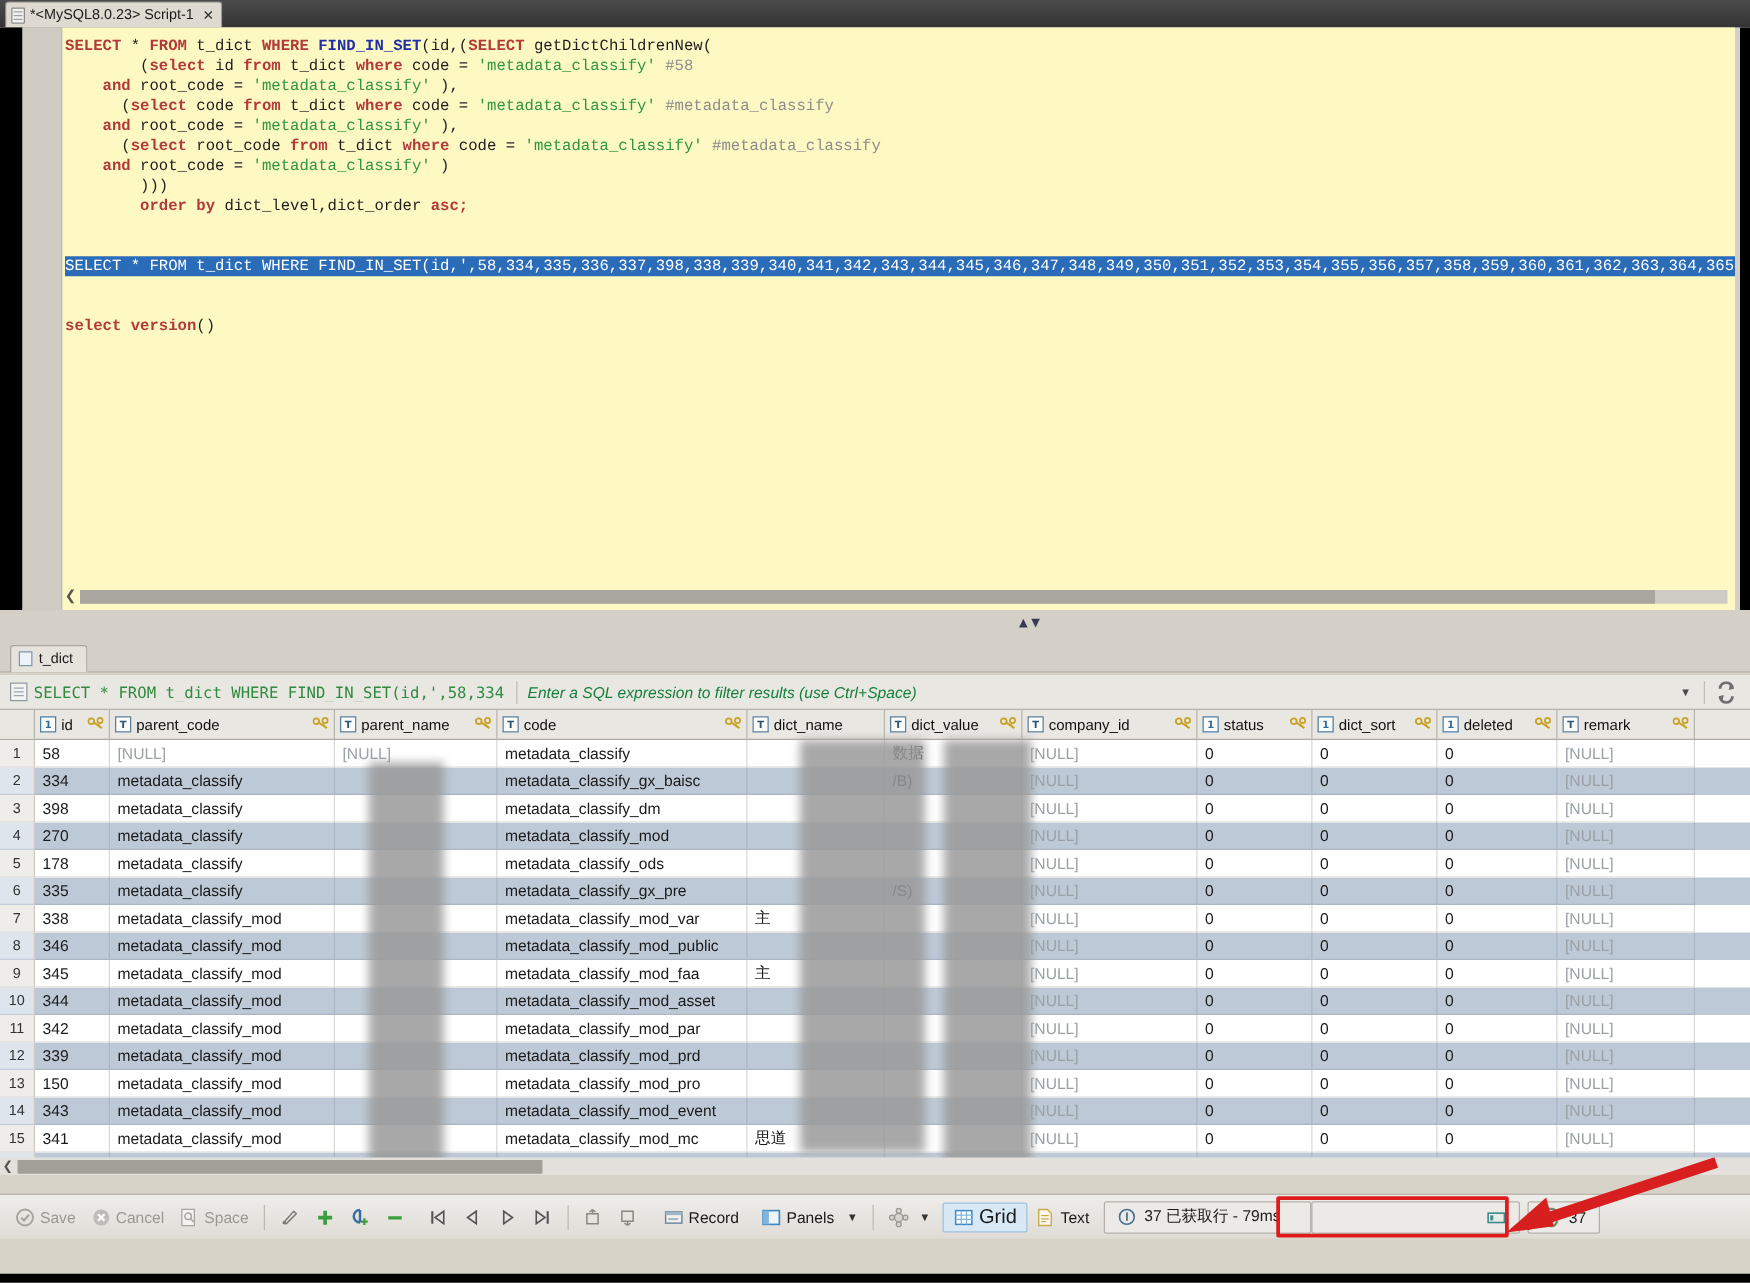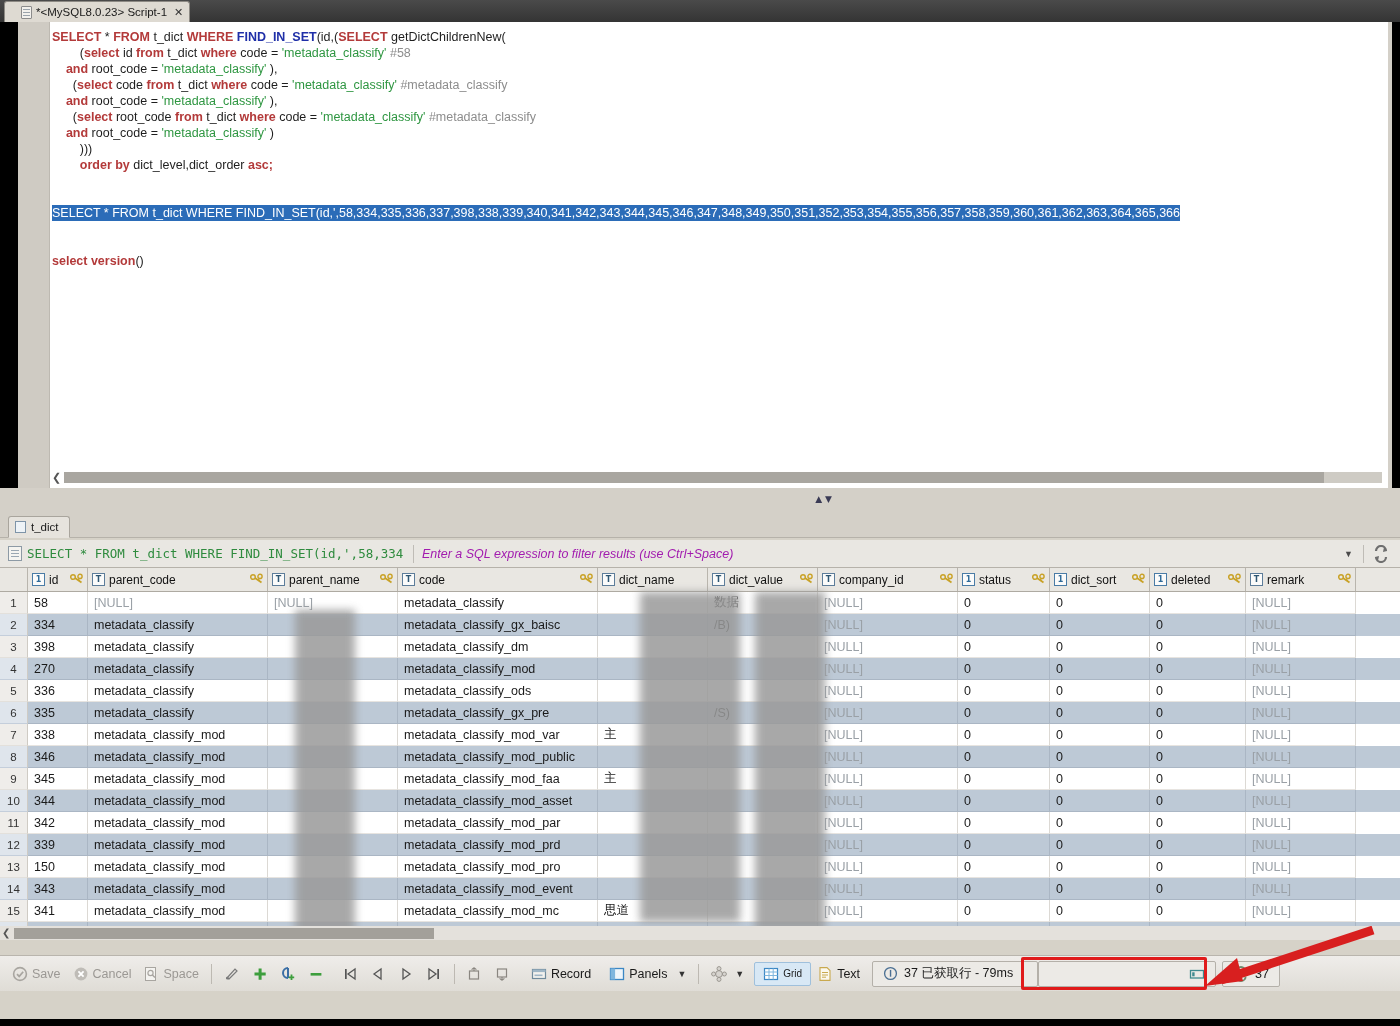--- a/index.html
+++ b/index.html
@@ -5,37 +5,37 @@
   * { box-sizing: border-box; margin:0; padding:0; }
   html,body { width:1400px; height:1026px; overflow:hidden; background:#000; }
   body { font-family:"Liberation Sans", sans-serif; font-size:12px; color:#1a1a1a; }
 
   #app { position:relative; width:1400px; height:1026px; background:#d6d2c8; }
 
   
   .tabbar { position:absolute; left:0; top:0; width:1400px; height:22px; background:#3c3c3c; }
   .tabbar .strip { position:absolute; left:0; top:0; width:1400px; height:22px;
                    background:linear-gradient(#4a4a4a,#343434); }
-  .ed-tab { position:absolute; left:4px; top:1px; height:21px; padding:0 6px 0 16px;
+  .ed-tab { position:absolute; left:4px; top:1px; height:21px; padding:0 6px 0 4px;
             background:#dedad2; border:1px solid #8d8a84; border-bottom:none;
             border-radius:3px 3px 0 0; display:flex; align-items:center; gap:4px;
             font-size:11.5px; color:#1a1a1a; white-space:nowrap; }
   .ed-tab .tabicon { width:11px; height:13px; background:#f2f0ec; border:1px solid #8b8b8b;
                      border-radius:1px; position:relative; flex:none; }
   .ed-tab .tabicon:after { content:""; position:absolute; left:1px; top:2px; width:7px; height:1px;
                            background:#9aa3ab; box-shadow:0 3px 0 #9aa3ab, 0 6px 0 #9aa3ab; }
   .ed-tab .closex { font-size:11px; color:#333; margin-left:3px; font-family:"DejaVu Sans", sans-serif;}
 
   
   .editor { position:absolute; left:0; top:22px; width:1400px; height:466px; background:#d4d0c8; }
   .ed-left-rail { position:absolute; left:0; top:0; width:18px; height:466px; background:#000; }
   .ed-gutter { position:absolute; left:18px; top:0; width:32px; height:466px;
                background:#cfcbc3; border-right:1px solid #bdb9b1; }
-  .ed-code { position:absolute; left:50px; top:0; right:12px; height:466px; background:#ffffff;
-             font-family:Liberation Sans, sans-serif; font-size:12.5px; line-height:16px;
+  .ed-code { position:absolute; left:50px; top:0; right:12px; height:466px; background:#fef9c3;
+             font-family:Liberation Mono, monospace; font-size:12.5px; line-height:16px;
              padding-top:7px; overflow:hidden; white-space:pre; }
   .ed-code .ln { height:16px; padding-left:2px; white-space:pre; }
   .kw  { color:#b33a3a; font-weight:bold; }
   .kw2 { color:#1f2fa8; font-weight:bold; }
   .str { color:#2e9641; }
   .cmt { color:#8d8d8d; }
   .pln { color:#1e1e1e; }
   .hl  { background:#2b6cb8; color:#ffffff; display:inline-block; }
 
   .ed-hscroll { position:absolute; left:50px; bottom:4px; width:1340px; height:13px; }
@@ -58,21 +58,21 @@
   
   .filterbar { position:absolute; left:0; top:540px; width:1400px; height:28px;
                background:#e9e7e2; border-bottom:1px solid #b6b2aa; display:flex; align-items:center; }
   .fb-icon { width:14px; height:15px; margin:0 5px 0 8px; background:#f5f4f0; border:1px solid #8d9aa5;
              position:relative; flex:none; }
   .fb-icon:after { content:""; position:absolute; left:2px; top:3px; width:8px; height:1px;
                    background:#9aa7b2; box-shadow:0 3px 0 #9aa7b2, 0 6px 0 #9aa7b2; }
   .fb-sql { color:#2f8b3e; font-size:12.5px; font-family:"DejaVu Sans Mono", monospace;
             white-space:nowrap; overflow:hidden; max-width:378px; }
   .fb-sep { width:1px; height:18px; background:#bfbcb6; margin:0 8px; }
-  .fb-ph { color:#a21caf; font-style:italic; font-size:12.5px; white-space:nowrap; flex:1; }
+  .fb-ph { color:#15803d; font-style:italic; font-size:12.5px; white-space:nowrap; flex:1; }
   .fb-caret { margin-right:10px; color:#4a4a4a; font-size:9px; }
   .fb-div { width:1px; height:18px; background:#bfbcb6; margin-right:8px; }
   .fb-refresh { width:18px; height:18px; margin-right:10px; position:relative; }
 
   
   .grid { position:absolute; left:0; top:568px; width:1400px; height:372px; background:#fff; overflow:hidden; }
   .ghead { display:flex; height:24px; background:#e9e7e2; border-bottom:1px solid #aeaaa2;}
   .ghead .hc { border-right:1px solid #b9b5ad; display:flex; align-items:center; gap:4px;
                padding:0 4px; font-size:12px; color:#111; position:relative; overflow:hidden; }
   .ghead .hc .ti { width:13px; height:13px; border:1px solid #5d7d9a; background:#fbfbfa;
@@ -104,21 +104,21 @@
   
   .btoolbar { position:absolute; left:0; top:955px; width:1400px; height:36px;
               background:linear-gradient(#efedea,#dfdcd6); border-top:1px solid #b9b5ad;
               display:flex; align-items:center; }
   .tb-btn { display:flex; align-items:center; gap:4px; padding:2px 6px; height:26px;
             font-size:12.5px; color:#9b9894; white-space:nowrap; }
   .tb-btn.on { color:#1a1a1a; }
   .tb-sep { width:1px; height:20px; background:#bdb9b2; margin:0 6px; }
   .tb-ico { width:16px; height:16px; position:relative; flex:none; }
   .tb-chip { display:flex; align-items:center; gap:4px; padding:2px 8px; height:24px;
-             border:1px solid #9fc0dc; background:#d8e8f5; border-radius:2px; font-size:10px; color:#1a1a1a;}
+             border:1px solid #9fc0dc; background:#d8e8f5; border-radius:2px; font-size:16px; color:#1a1a1a;}
   .tb-chip2 { display:flex; align-items:center; gap:4px; padding:2px 6px; height:24px;
               font-size:12.5px; color:#1a1a1a; }
   .stat-box { display:flex; align-items:center; gap:6px; height:26px; padding:0 10px;
               border:1px solid #b4b0a9; background:#eceae6; border-radius:2px;
               font-size:12.5px; color:#1a1a1a; white-space:nowrap; min-width:166px; }
   .wide-box { height:26px; flex:1; border:1px solid #b4b0a9; background:#eceae6; border-radius:2px;
               display:flex; align-items:center; justify-content:flex-end; padding-right:10px; }
   .cnt-box { display:flex; align-items:center; gap:6px; height:26px; padding:0 10px;
              border:1px solid #b4b0a9; background:#eceae6; border-radius:2px; font-size:12.5px; }
 
@@ -352,21 +352,21 @@
           <div class="cell" style="width: 110px; flex: 0 0 auto;"></div>
           <div class="cell" style="width: 110px; flex: 0 0 auto;"></div>
           <div class="cell null" style="width: 140px; flex: 0 0 auto;">[NULL]</div>
           <div class="cell" style="width: 92px; flex: 0 0 auto;">0</div>
           <div class="cell" style="width: 100px; flex: 0 0 auto;">0</div>
           <div class="cell" style="width: 96px; flex: 0 0 auto;">0</div>
           <div class="cell null" style="width: 110px; flex: 0 0 auto;">[NULL]</div>
         </div>
         <div class="grow odd">
           <div class="rn">5</div>
-          <div class="cell" style="width: 60px; flex: 0 0 auto;">336</div>
+          <div class="cell" style="width: 60px; flex: 0 0 auto;">178</div>
           <div class="cell" style="width: 180px; flex: 0 0 auto;">metadata_classify</div>
           <div class="cell" style="width: 130px; flex: 0 0 auto;"></div>
           <div class="cell" style="width: 200px; flex: 0 0 auto;">metadata_classify_ods</div>
           <div class="cell" style="width: 110px; flex: 0 0 auto;"></div>
           <div class="cell" style="width: 110px; flex: 0 0 auto;"></div>
           <div class="cell null" style="width: 140px; flex: 0 0 auto;">[NULL]</div>
           <div class="cell" style="width: 92px; flex: 0 0 auto;">0</div>
           <div class="cell" style="width: 100px; flex: 0 0 auto;">0</div>
           <div class="cell" style="width: 96px; flex: 0 0 auto;">0</div>
           <div class="cell null" style="width: 110px; flex: 0 0 auto;">[NULL]</div>

